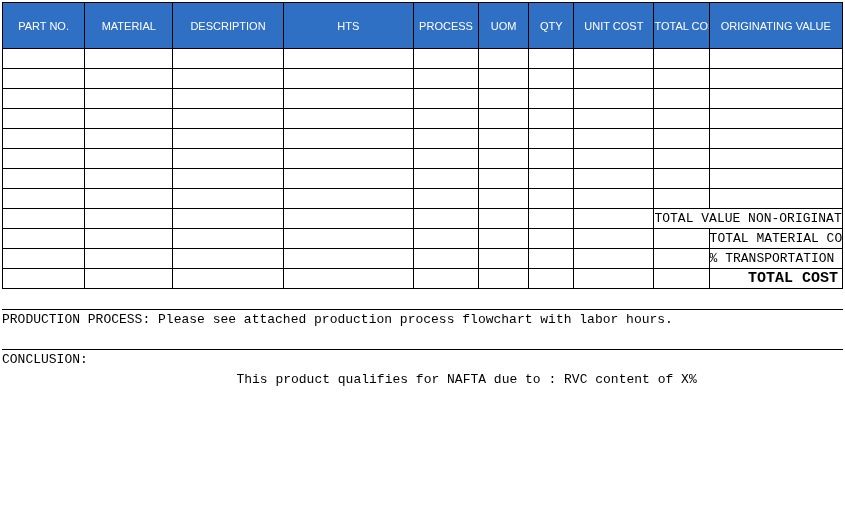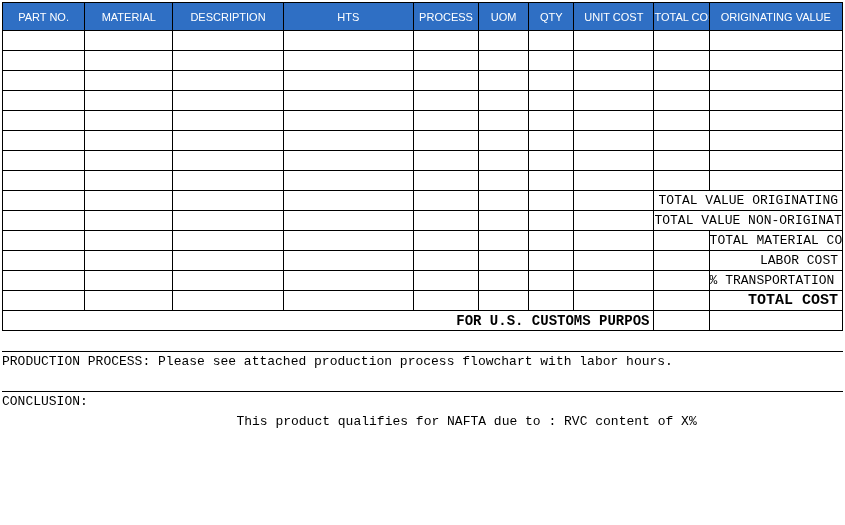--- a/index.html
+++ b/index.html
@@ -23,21 +23,21 @@
     overflow: hidden;
     white-space: nowrap;
   }
   th {
     background: #2f6fc4;
     color: #fff;
     font-family: Arial, sans-serif;
     font-weight: normal;
     font-size: 11px;
     text-align: center;
-    height: 28px;
+    height: 46px;
     vertical-align: middle;
   }
   .r { text-align: right; padding-right: 4px; }
   .bold { font-weight: bold; }
   .noborder td { border: none; height: 20px; text-align: center; }
   .toponly td { border: none; border-top: 1px solid #000; }
   .boxcell { border: 1px solid #000; }
   .customs-row td { border-left: none; border-right: none; }
   .customs-row td:first-child { border-left: 1px solid #000; }
   .customs-row td:last-child { border-right: 1px solid #000; }
@@ -172,31 +172,20 @@
       </tr>
     <tr>
       <td></td>
         <td></td>
         <td></td>
         <td></td>
         <td></td>
         <td></td>
         <td></td>
         <td></td>
-      <td colspan="2" class="r">TOTAL VALUE ORIGINATING</td>
-    </tr>
-    <tr>
-      <td></td>
-        <td></td>
-        <td></td>
-        <td></td>
-        <td></td>
-        <td></td>
-        <td></td>
-        <td></td>
       <td colspan="2" class="r">TOTAL VALUE NON-ORIGINATING</td>
     </tr>
     <tr>
       <td></td>
         <td></td>
         <td></td>
         <td></td>
         <td></td>
         <td></td>
         <td></td>
@@ -207,54 +196,33 @@
     <tr>
       <td></td>
         <td></td>
         <td></td>
         <td></td>
         <td></td>
         <td></td>
         <td></td>
         <td></td>
         <td></td>
-      <td class="r">LABOR COST</td>
-    </tr>
-    <tr>
-      <td></td>
-        <td></td>
-        <td></td>
-        <td></td>
-        <td></td>
-        <td></td>
-        <td></td>
-        <td></td>
-        <td></td>
       <td class="r">% TRANSPORTATION COST</td>
     </tr>
     <tr>
       <td></td>
         <td></td>
         <td></td>
         <td></td>
         <td></td>
         <td></td>
         <td></td>
         <td></td>
         <td></td>
       <td class="r bold" style="font-size:15px">TOTAL COST</td>
-    </tr>
-    <tr class="customs-row">
-      <td></td>
-        <td></td>
-        <td></td>
-        <td></td>
-      <td colspan="4" class="customs-text">FOR U.S. CUSTOMS PURPOS</td>
-      <td style="border-left:1px solid #000"></td>
-      <td style="border-left:1px solid #000"></td>
     </tr>
   </tbody>
 </table>
 
 <table>
   <colgroup>
     <col style="width:82px">
     <col style="width:625px">
     <col style="width:133px">
   </colgroup>

